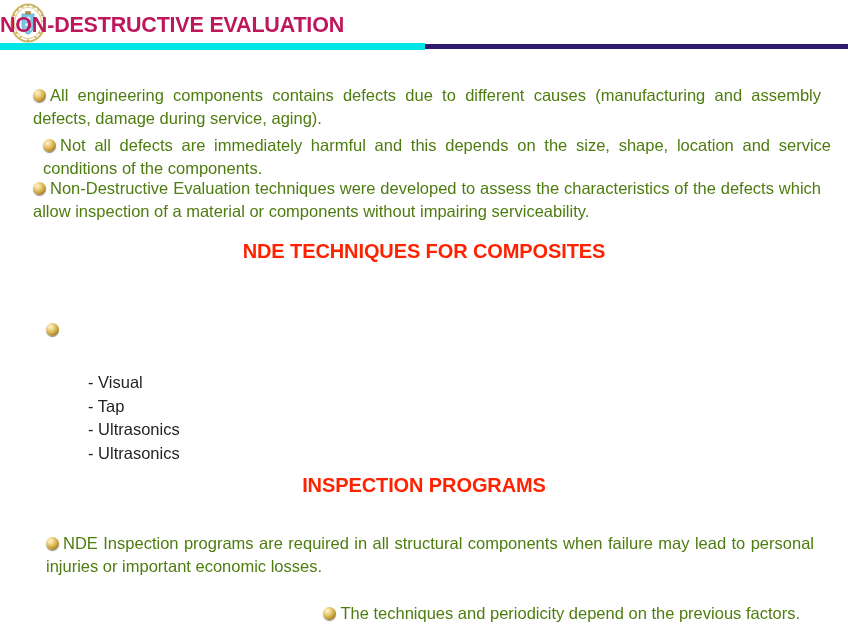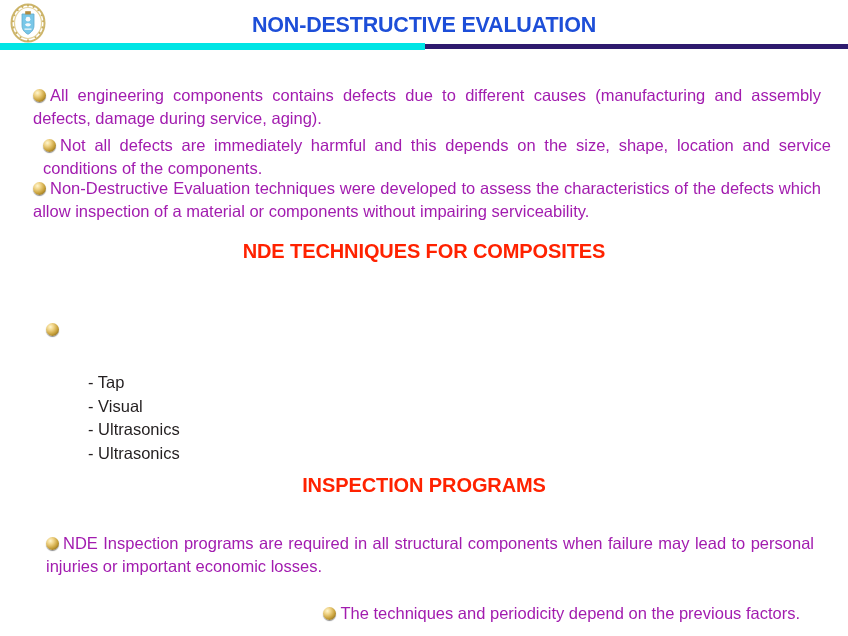--- a/index.html
+++ b/index.html
@@ -25,25 +25,24 @@
   }
   #logo {
     position: absolute;
     left: 8px; top: 3px;
     width: 40px; height: 40px;
   }
   #slide-title {
     position: absolute;
     left: 0; top: 13px;
     width: 848px;
-    text-align: center;
     font-size: 21.5px;
     font-weight: bold;
     letter-spacing: -0.2px;
-    color: #1d4ed8;
+    color: #be185d;
     font-family: "Liberation Sans", sans-serif;
   }
   #rule {
     position: absolute;
     left: 0; top: 43px;
     width: 848px;
     height: 8px;
   }
   #rule-left {
     position: absolute;
@@ -57,21 +56,21 @@
     width: 423px; height: 5px;
     background: #2e1a6e;
   }
 
   
   .para {
     position: absolute;
     font-size: 16.5px;
     line-height: 23px;
     text-align: justify;
-    color: #a21caf;
+    color: #4d7c0f;
     font-family: "Liberation Sans", sans-serif;
   }
   .para.nojust { text-align: left; }
 
   .bullet-dot {
     display: inline-block;
     width: 13px;
     height: 13px;
     border-radius: 50%;
     vertical-align: -1px;
@@ -163,22 +162,22 @@
 
 <p class="para" id="p2"><span class="bullet-dot"></span><span>Not all defects are immediately harmful and this depends on the size, shape, location and service conditions of the components.</span></p>
 
 <p class="para" id="p3"><span class="bullet-dot"></span><span>Non-Destructive Evaluation techniques were developed to assess the characteristics of the defects which allow inspection of a material or components without impairing serviceability.</span></p>
 
 <div class="section-head" id="head-nde">NDE TECHNIQUES FOR COMPOSITES</div>
 
 <p class="para" id="p4"><span class="bullet-dot"></span></p>
 
 <div id="tech-list">
+  <div>- Visual</div>
   <div>- Tap</div>
-  <div>- Visual</div>
   <div>- Ultrasonics</div>
   <div>- Ultrasonics</div>
 </div>
 
 <div class="section-head" id="head-insp">INSPECTION PROGRAMS</div>
 
 <p class="para" id="p5"><span class="bullet-dot"></span><span>NDE Inspection programs are required in all structural components when failure may lead to personal injuries or important economic losses.</span></p>
 
 <p class="para nojust" id="p6"><span class="bullet-dot"></span><span>The techniques and periodicity depend on the previous factors.</span></p>
 

